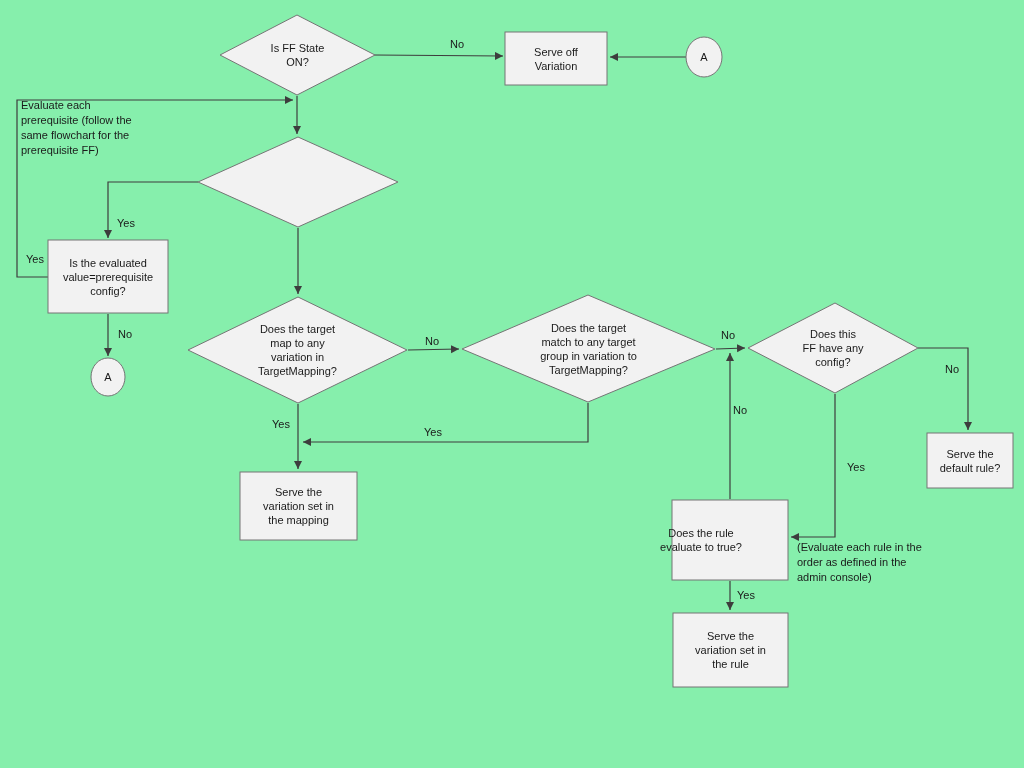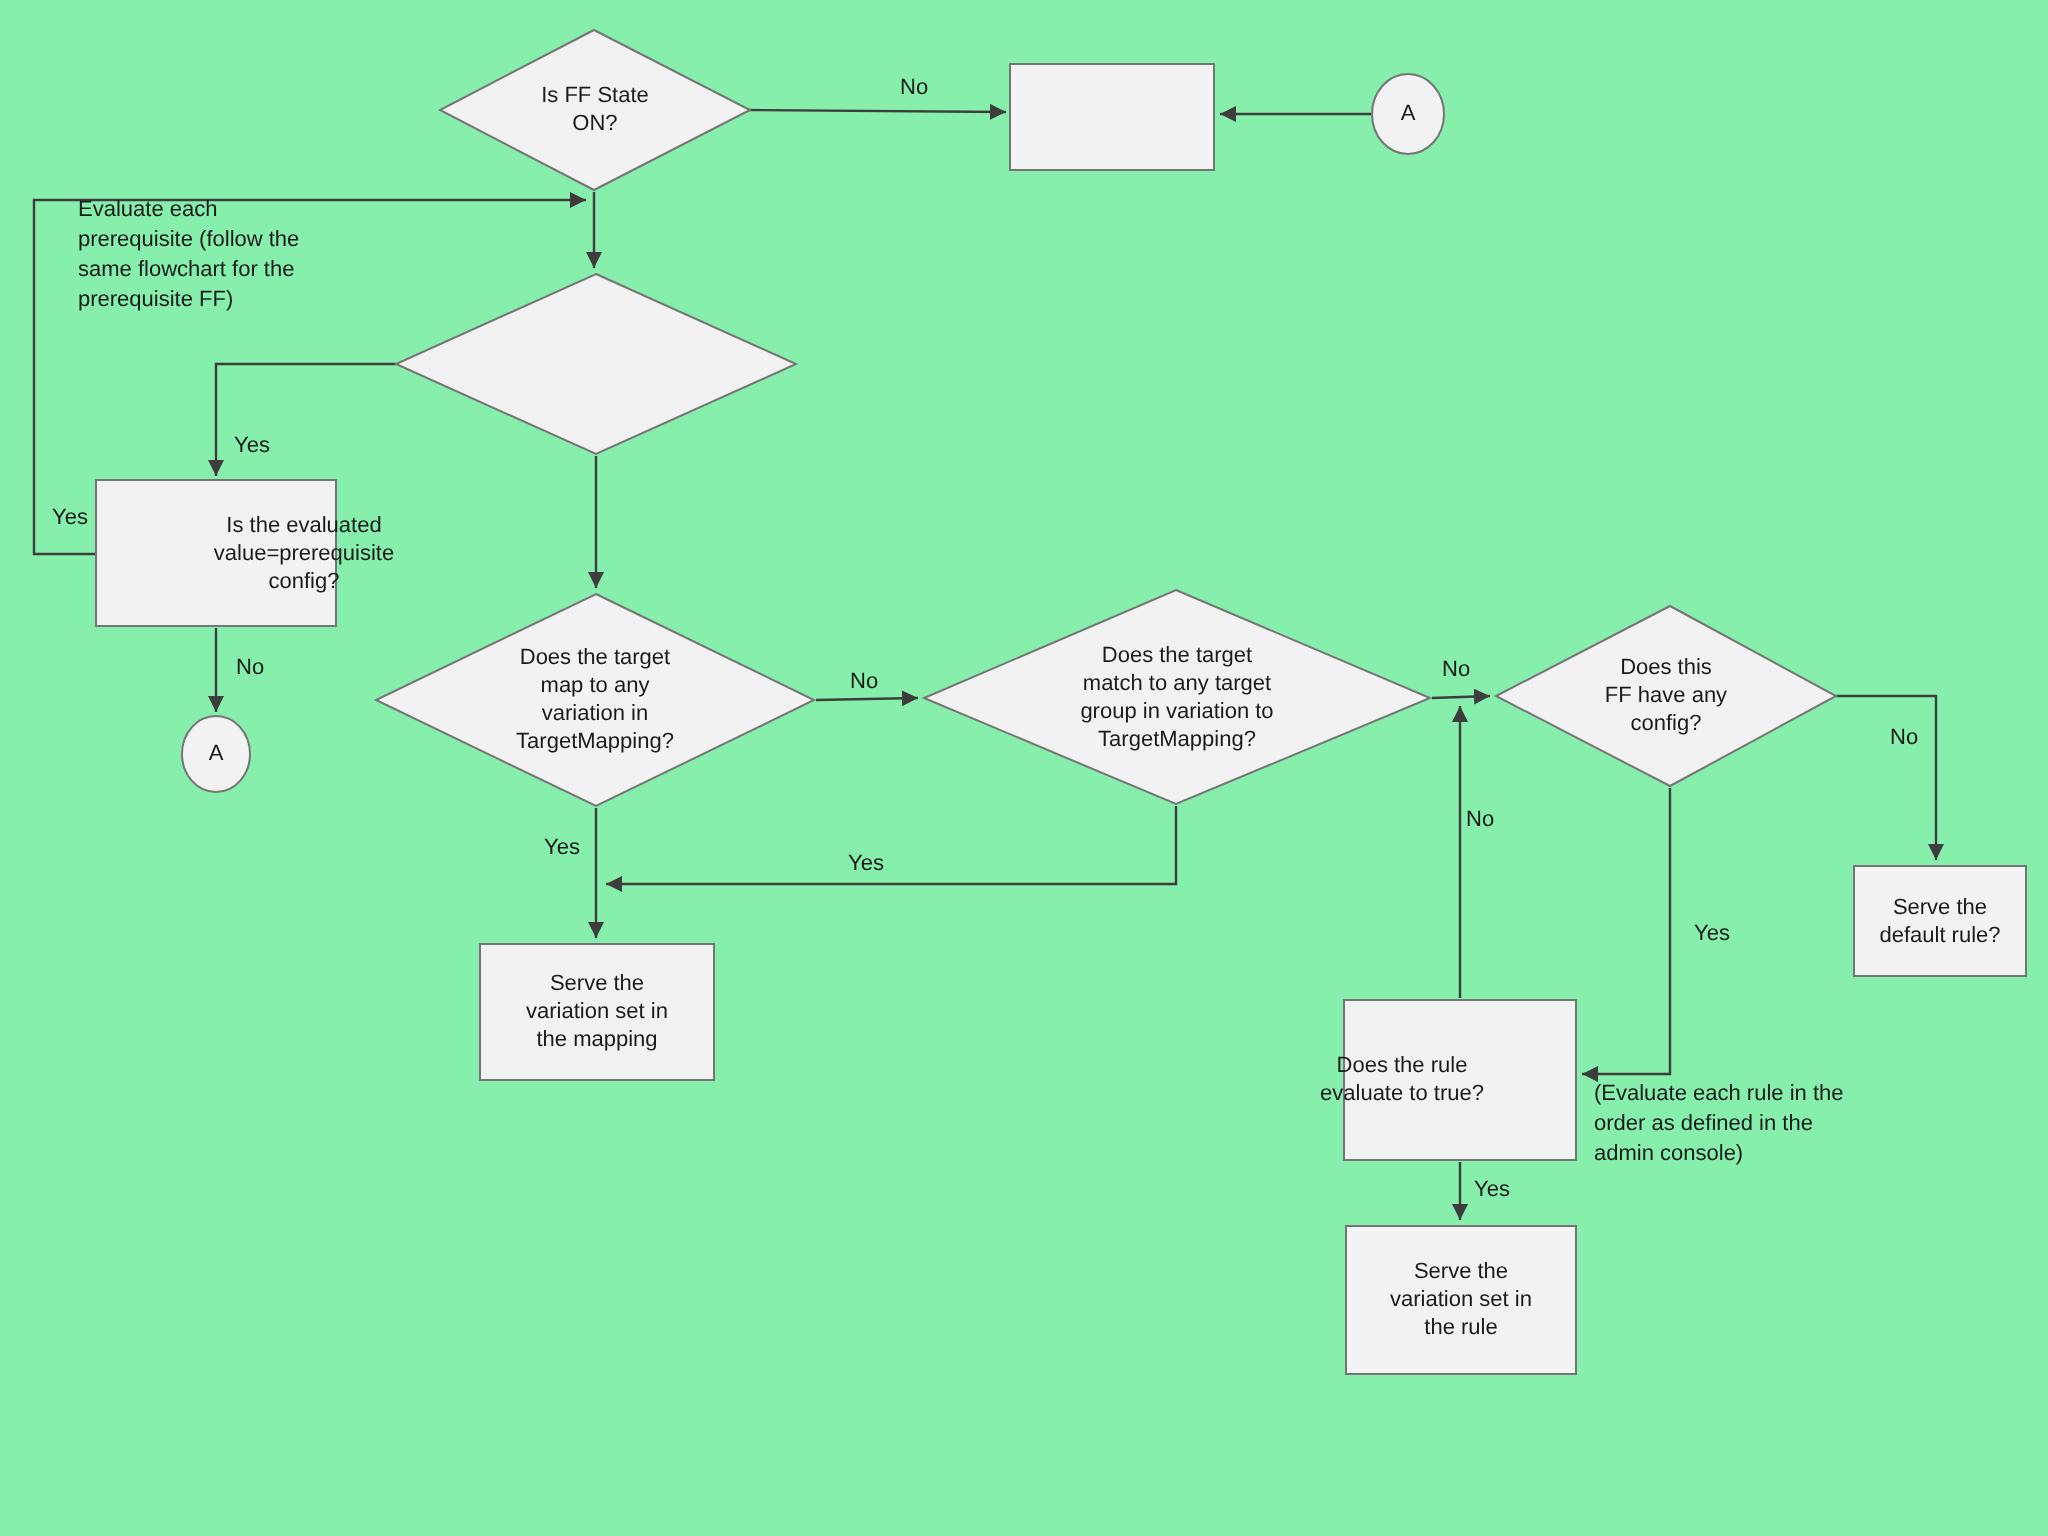--- a/index.html
+++ b/index.html
@@ -87,22 +87,24 @@
       <polygon points="835,303 918,348 835,393 748,348"></polygon>
       <rect x="927" y="433" width="86" height="55"></rect>
       <rect x="672" y="500" width="116" height="80"></rect>
       <rect x="673" y="613" width="115" height="74"></rect>
       <rect x="240" y="472" width="117" height="68"></rect>
     </g>
   </svg>
 
   <div class="nlabel" style="left:220px; top:15px;  width:155px; height:80px;">Is FF State
 ON?</div>
+  <div class="nlabel" style="left:505px; top:32px;  width:102px; height:53px;">Serve off
+Variation</div>
   <div class="nlabel" style="left:686px; top:37px;  width:36px;  height:40px;">A</div>
-  <div class="nlabel" style="left:48px;  top:240px; width:120px; height:73px;margin-left:44px;">Is the evaluated
+  <div class="nlabel" style="left:48px;  top:240px; width:120px; height:73px;">Is the evaluated
 value=prerequisite
 config?</div>
   <div class="nlabel" style="left:91px;  top:358px; width:34px;  height:38px;">A</div>
   <div class="nlabel" style="left:188px; top:297px; width:219px; height:106px;">Does the target
 map to any
 variation in
 TargetMapping?</div>
   <div class="nlabel" style="left:462px; top:295px; width:253px; height:107px;">Does the target
 match to any target
 group in variation to
@@ -114,21 +116,21 @@
 default rule?</div>
   <div class="nlabel" style="left:643px; top:500px; width:116px; height:80px;">Does the rule
 evaluate to true?</div>
   <div class="nlabel" style="left:673px; top:613px; width:115px; height:74px;">Serve the
 variation set in
 the rule</div>
   <div class="nlabel" style="left:240px; top:472px; width:117px; height:68px;">Serve the
 variation set in
 the mapping</div>
 
-  <div class="note" style="left:19px; top:98px; width:150px;padding-left:20px;">Evaluate each
+  <div class="note" style="left:1px; top:98px; width:150px;padding-left:20px;">Evaluate each
 prerequisite (follow the
 same flowchart for the
 prerequisite FF)</div>
   <div class="note" style="left:797px; top:540px; width:145px;">(Evaluate each rule in the
 order as defined in the
 admin console)</div>
 
   <div class="elabel" style="left:450px; top:38px;">No</div>
   <div class="elabel" style="left:117px; top:217px;">Yes</div>
   <div class="elabel" style="left:26px;  top:253px;">Yes</div>

